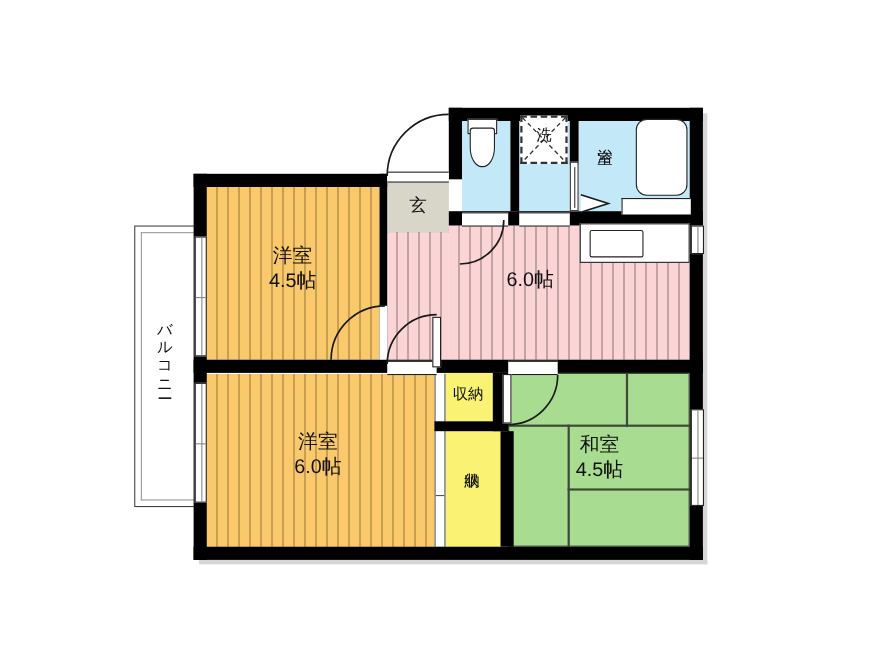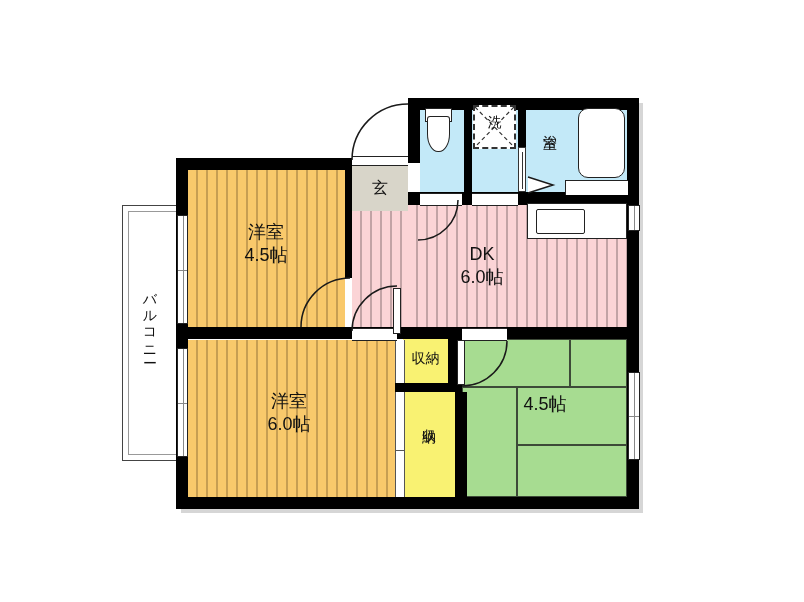--- a/index.html
+++ b/index.html
@@ -123,28 +123,28 @@
     <path d="M 507 341 A 45 45 0 0 1 462 386" fill="none" stroke="#1a1a1a" stroke-width="1.5"></path>
     <polyline points="528,177 553,185 528,193" fill="#fff" stroke="#1a1a1a" stroke-width="1.5"></polyline>
     <path d="M 475 107 L 514 147 M 514 107 L 475 147" fill="none" stroke="#333" stroke-width="1.2" stroke-dasharray="4 3"></path>
   </svg>
 
   <div class="label lab18" style="left:196px;top:221px;width:140px;">
     <div>洋室</div>
     <div>4.5帖</div>
   </div>
   <div class="label lab18" style="left:412px;top:243px;width:140px;">
-    <div>DK</div>
     <div>6.0帖</div>
   </div>
   <div class="label lab18" style="left:219px;top:390px;width:140px;">
     <div>洋室</div>
     <div>6.0帖</div>
   </div>
   <div class="label lab18" style="left:475px;top:393px;width:140px;">
+    <div>和室</div>
     <div>4.5帖</div>
   </div>
   <div class="label lab16" style="left:352px;top:178px;width:56px;">玄</div>
   <div class="label lab14 vtext" style="left:141px;top:283px;letter-spacing:2px;">バルコニー</div>
   <div class="label lab14 vtext" style="left:541px;top:124px;letter-spacing:1px;">浴室</div>
   <div class="label lab14" style="left:473px;top:114px;width:43px;">洗</div>
   <div class="label lab14" style="left:403px;top:350px;width:45px;">収納</div>
   <div class="label lab14 vtext" style="left:420px;top:418px;letter-spacing:1px;">収納</div>
 
 </div>

